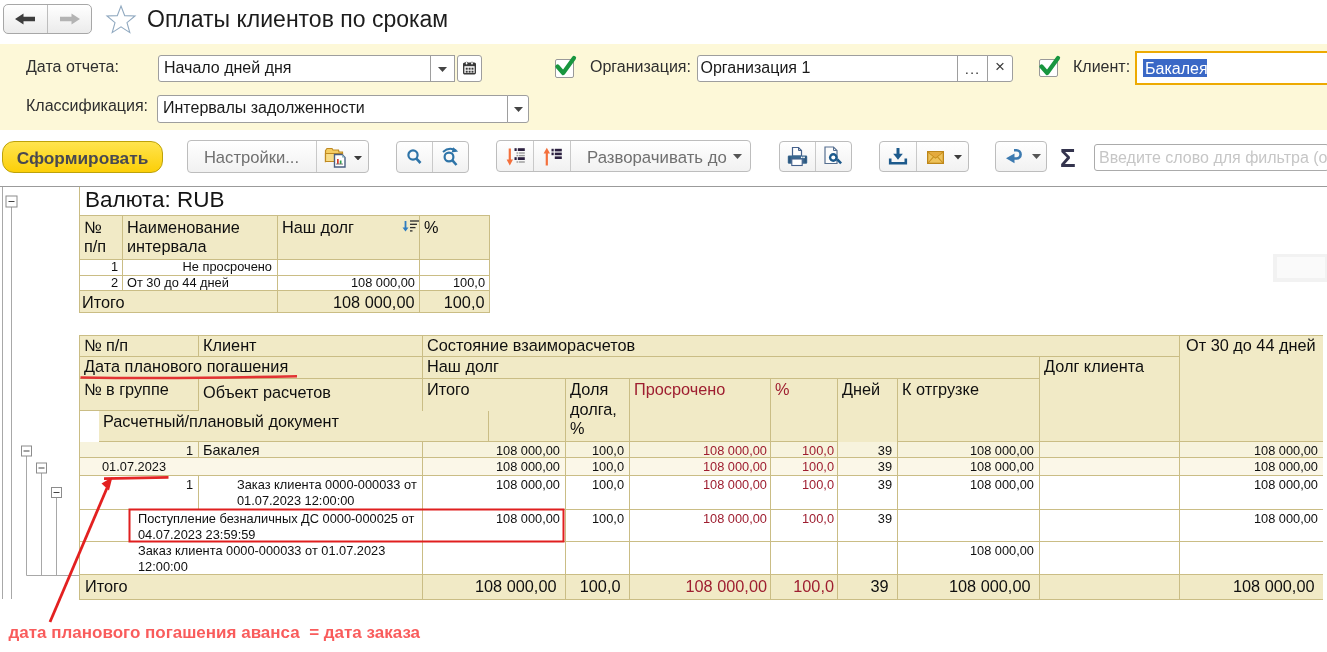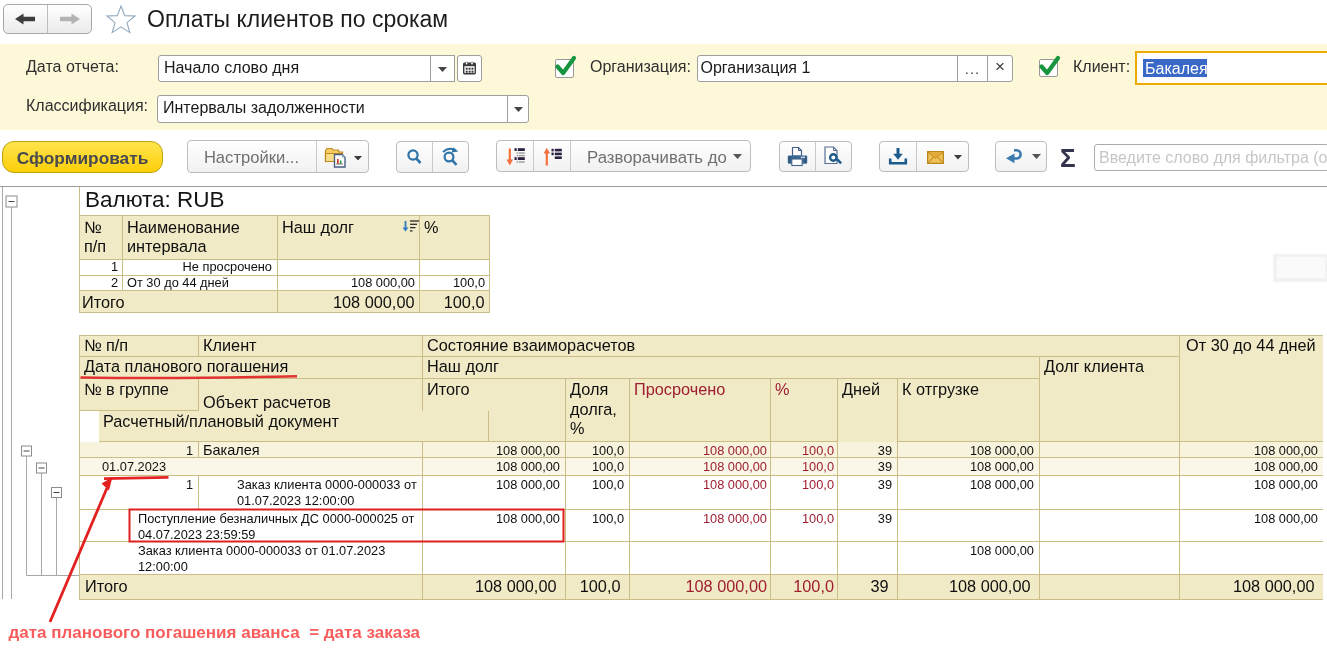--- a/index.html
+++ b/index.html
@@ -35,21 +35,21 @@
   <path d="M21 7 L12.5 1.5 L12.5 4.7 L1 4.7 L1 9.3 L12.5 9.3 L12.5 12.5 Z" fill="#b3b3b3"></path>
 </svg>
 <svg class="abs" style="left:105px;top:4px;" width="32" height="31" viewBox="0 0 32 31">
   <path d="M16 2 L19.7 11.6 L30 12 L22 18.6 L24.8 28.6 L16 22.9 L7.2 28.6 L10 18.6 L2 12 L12.3 11.6 Z" fill="#ffffff" stroke="#90a9c0" stroke-width="1.1" stroke-linejoin="miter"></path>
 </svg>
 <div class="abs" style="left:147px;top:6px;font-size:23px;color:#1c1c1c;">Оплаты клиентов по срокам</div>
 
 <div class="abs" style="left:0;top:44px;width:1327px;height:85.5px;background:#fdf8d8;"></div>
 
 <div class="lbl" style="left:26px;top:59px;">Дата отчета:</div>
-<div class="inp" style="left:158px;top:54.5px;width:273px;height:27.5px;padding:3.5px 0 0 5px;border-radius:3px 0 0 3px;">Начало слово дня</div>
+<div class="inp" style="left:158px;top:54.5px;width:273px;height:27.5px;padding:3.5px 0 0 5px;border-radius:3px 0 0 3px;">Начало дней дня</div>
 <div class="inp" style="left:430px;top:54.5px;width:25px;height:27.5px;"></div>
 <svg class="abs" style="left:438px;top:66.5px;" width="9" height="5" viewBox="0 0 9 5">
     <path d="M0 0 L9 0 L4.5 5 Z" fill="#444"></path>
   </svg>
 <div class="inp" style="left:457px;top:54.5px;width:25px;height:27.5px;border-radius:3px;"></div>
 <svg class="abs" style="left:463px;top:60.5px;" width="13" height="14" viewBox="0 0 13 14">
   <rect x="2.3" y="0.7" width="2.6" height="3" rx="1.2" fill="#3a3a3a"></rect>
   <rect x="7.7" y="0.7" width="2.6" height="3" rx="1.2" fill="#3a3a3a"></rect>
   <rect x="0.7" y="2.2" width="11.6" height="10.6" rx="1" fill="#fff" stroke="#3a3a3a" stroke-width="1.4"></rect>
   <rect x="0.7" y="2.2" width="11.6" height="3" fill="#3a3a3a"></rect>
@@ -233,21 +233,21 @@
 <div class="cell hd hh" style="left:80px;top:336px;width:119px;height:21px;padding-top:0px;">№ п/п</div>
 <div class="cell hd hh" style="left:199px;top:336px;width:224px;height:21px;padding-top:0px;">Клиент</div>
 <div class="cell hd hh" style="left:423px;top:336px;width:757px;height:21px;padding-top:0px;">Состояние взаиморасчетов</div>
 <div class="cell hd hh" style="left:1180px;top:336px;width:143px;height:105.5px;border-right:none;padding-left:6px;padding-top:0px;">От 30 до 44 дней</div>
 
 <div class="cell hd hh" style="left:80px;top:357px;width:343px;height:21.5px;padding-top:0px;">Дата планового погашения</div>
 <div class="cell hd hh" style="left:423px;top:357px;width:617px;height:21.5px;padding-top:0px;">Наш долг</div>
 <div class="cell hd hh" style="left:1040px;top:357px;width:140px;height:84.5px;padding-top:0px;">Долг клиента</div>
 
 <div class="cell hd hh" style="left:80px;top:378.5px;width:119px;height:32.5px;padding-top:1.5px;">№ в группе</div>
-<div class="cell hd hh" style="left:199px;top:378.5px;width:224px;height:44px;padding-top:14px;">Объект расчетов</div>
+<div class="cell hd hh" style="left:199px;top:378.5px;width:224px;height:44px;padding-top:4px;">Объект расчетов</div>
 <div class="cell hd hh" style="left:423px;top:378.5px;width:143px;height:63px;padding-top:1.5px;">Итого</div>
 <div class="cell hd hh" style="left:566px;top:378.5px;width:64px;height:63px;padding-top:1.5px;">Доля<br>долга,<br>%</div>
 <div class="cell hd hh red" style="left:630px;top:378.5px;width:141px;height:63px;padding-top:1.5px;">Просрочено</div>
 <div class="cell hd hh red" style="left:771px;top:378.5px;width:67px;height:63px;padding-top:1.5px;">%</div>
 <div class="cell hd hh" style="left:838px;top:378.5px;width:60px;height:77px;padding-top:1.5px;">Дней</div>
 <div class="cell hd hh" style="left:898px;top:378.5px;width:142px;height:63px;padding-top:1.5px;">К отгрузке</div>
 
 <div class="cell hd hh" style="left:80px;top:411px;width:390px;height:30.5px;padding-top:1px;margin-left:19px;">Расчетный/плановый документ</div>
 
 <div class="cell num d1" style="left:80px;top:441.5px;width:119px;height:16px;padding-top:1.6px;">1</div>

